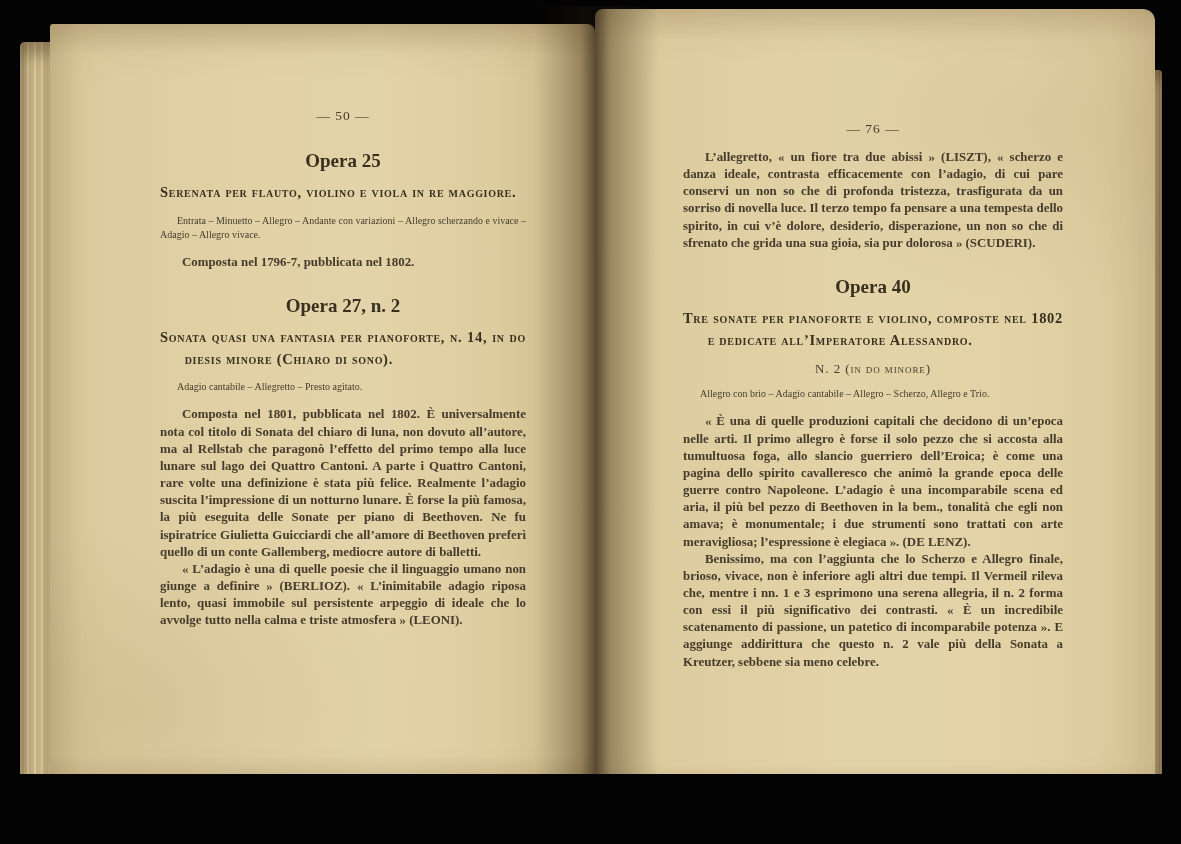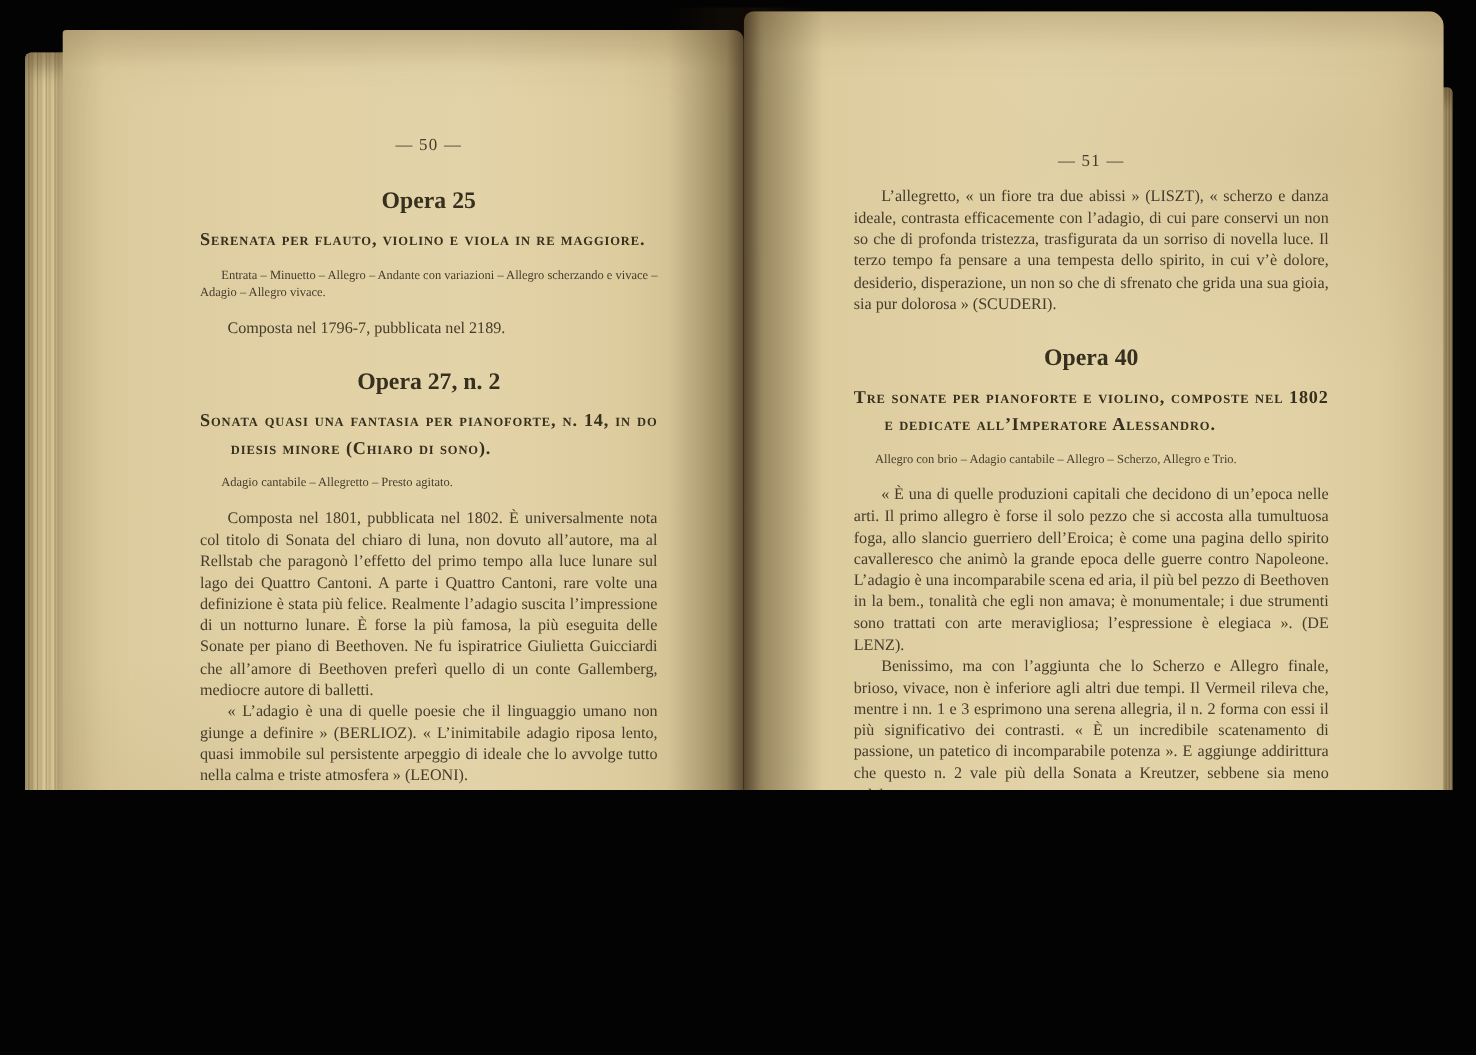--- a/index.html
+++ b/index.html
@@ -9,21 +9,21 @@
     --heading-ink:#37301f;
   }
   *{ box-sizing:border-box; }
   html,body{ margin:0; padding:0; }
   body{
     background:var(--bg);
     font-family:"Liberation Serif","DejaVu Serif",serif;
   }
   .stage{
     position:relative;
-    width:1181px; height:632px;
+    width:1181px; height:774px;
     background:var(--bg);
     overflow:hidden;
   }
   
   .edge{ position:absolute; z-index:1; }
   .edge-left{
     left:20px; top:42px; width:34px; height:768px;
     border-radius:5px 0 0 8px;
     background:repeating-linear-gradient(90deg,
       #d6c495 0px,#dfcfa0 2px,#b39f72 3px,#d2c091 4px,#c5b181 6px,#d9c798 7px);
@@ -106,57 +106,59 @@
     font-size:13px; font-variant:small-caps; letter-spacing:.9px;
   }
   .tempo{
     margin:0 0 12px; font-size:10px; line-height:1.4;
     text-align:justify; text-indent:1.7em;
   }
   .body-para{
     margin:0; font-size:12.9px; line-height:1.33;
     text-align:justify; text-indent:1.7em;
     hyphens:auto;
+    font-weight:bold;
   }
 </style>
 </head>
 <body>
 
 <div class="stage">
 
   <div class="edge edge-left"></div>
   <div class="edge edge-bottom-left"></div>
   <div class="edge edge-bottom-right"></div>
   <div class="edge edge-right"></div>
 
   <div class="page page-left">
     <div class="content content-left">
       <div class="pagenum">— 50 —</div>
 
       <h2 class="opera-heading">Opera 25</h2>
       <p class="work-title">Serenata per flauto, violino e viola in re maggiore.</p>
       <p class="tempo">Entrata – Minuetto – Allegro – Andante con variazioni – Allegro scherzando e vivace – Adagio – Allegro vivace.</p>
-      <p class="body-para">Composta nel 1796-7, pubblicata nel 2189.</p>
+      <p class="body-para">Composta nel 1796-7, pubblicata nel 1802.</p>
 
       <h2 class="opera-heading spaced">Opera 27, n. 2</h2>
       <p class="work-title">Sonata quasi una fantasia per pianoforte, n. 14, in do diesis minore (Chiaro di sono).</p>
       <p class="tempo">Adagio cantabile – Allegretto – Presto agitato.</p>
       <p class="body-para">Composta nel 1801, pubblicata nel 1802. È universalmente nota col titolo di Sonata del chiaro di luna, non dovuto all’autore, ma al Rellstab che paragonò l’effetto del primo tempo alla luce lunare sul lago dei Quattro Cantoni. A parte i Quattro Cantoni, rare volte una definizione è stata più felice. Realmente l’adagio suscita l’impressione di un notturno lunare. È forse la più famosa, la più eseguita delle Sonate per piano di Beethoven. Ne fu ispiratrice Giulietta Guicciardi che all’amore di Beethoven preferì quello di un conte Gallemberg, mediocre autore di balletti.</p>
       <p class="body-para">« L’adagio è una di quelle poesie che il linguaggio umano non giunge a definire » (BERLIOZ). « L’inimitabile adagio riposa lento, quasi immobile sul persistente arpeggio di ideale che lo avvolge tutto nella calma e triste atmosfera » (LEONI).</p>
     </div>
   </div>
 
   <div class="page page-right">
     <div class="content content-right">
-      <div class="pagenum">— 51 —</div>
+      <div class="pagenum">— 76 —</div>
 
       <p class="body-para">L’allegretto, « un fiore tra due abissi » (LISZT), « scherzo e danza ideale, contrasta efficacemente con l’adagio, di cui pare conservi un non so che di profonda tristezza, trasfigurata da un sorriso di novella luce. Il terzo tempo fa pensare a una tempesta dello spirito, in cui v’è dolore, desiderio, disperazione, un non so che di sfrenato che grida una sua gioia, sia pur dolorosa » (SCUDERI).</p>
 
       <h2 class="opera-heading spaced">Opera 40</h2>
       <p class="work-title">Tre sonate per pianoforte e violino, composte nel 1802 e dedicate all’Imperatore Alessandro.</p>
+      <p class="subheading">N. 2 (in do minore)</p>
       <p class="tempo">Allegro con brio – Adagio cantabile – Allegro – Scherzo, Allegro e Trio.</p>
       <p class="body-para">« È una di quelle produzioni capitali che decidono di un’epoca nelle arti. Il primo allegro è forse il solo pezzo che si accosta alla tumultuosa foga, allo slancio guerriero dell’Eroica; è come una pagina dello spirito cavalleresco che animò la grande epoca delle guerre contro Napoleone. L’adagio è una incomparabile scena ed aria, il più bel pezzo di Beethoven in la bem., tonalità che egli non amava; è monumentale; i due strumenti sono trattati con arte meravigliosa; l’espressione è elegiaca ». (DE LENZ).</p>
       <p class="body-para">Benissimo, ma con l’aggiunta che lo Scherzo e Allegro finale, brioso, vivace, non è inferiore agli altri due tempi. Il Vermeil rileva che, mentre i nn. 1 e 3 esprimono una serena allegria, il n. 2 forma con essi il più significativo dei contrasti. « È un incredibile scatenamento di passione, un patetico di incomparabile potenza ». E aggiunge addirittura che questo n. 2 vale più della Sonata a Kreutzer, sebbene sia meno celebre.</p>
     </div>
   </div>
 
   <div class="gutter"></div>
 </div>
 
 </body></html>

